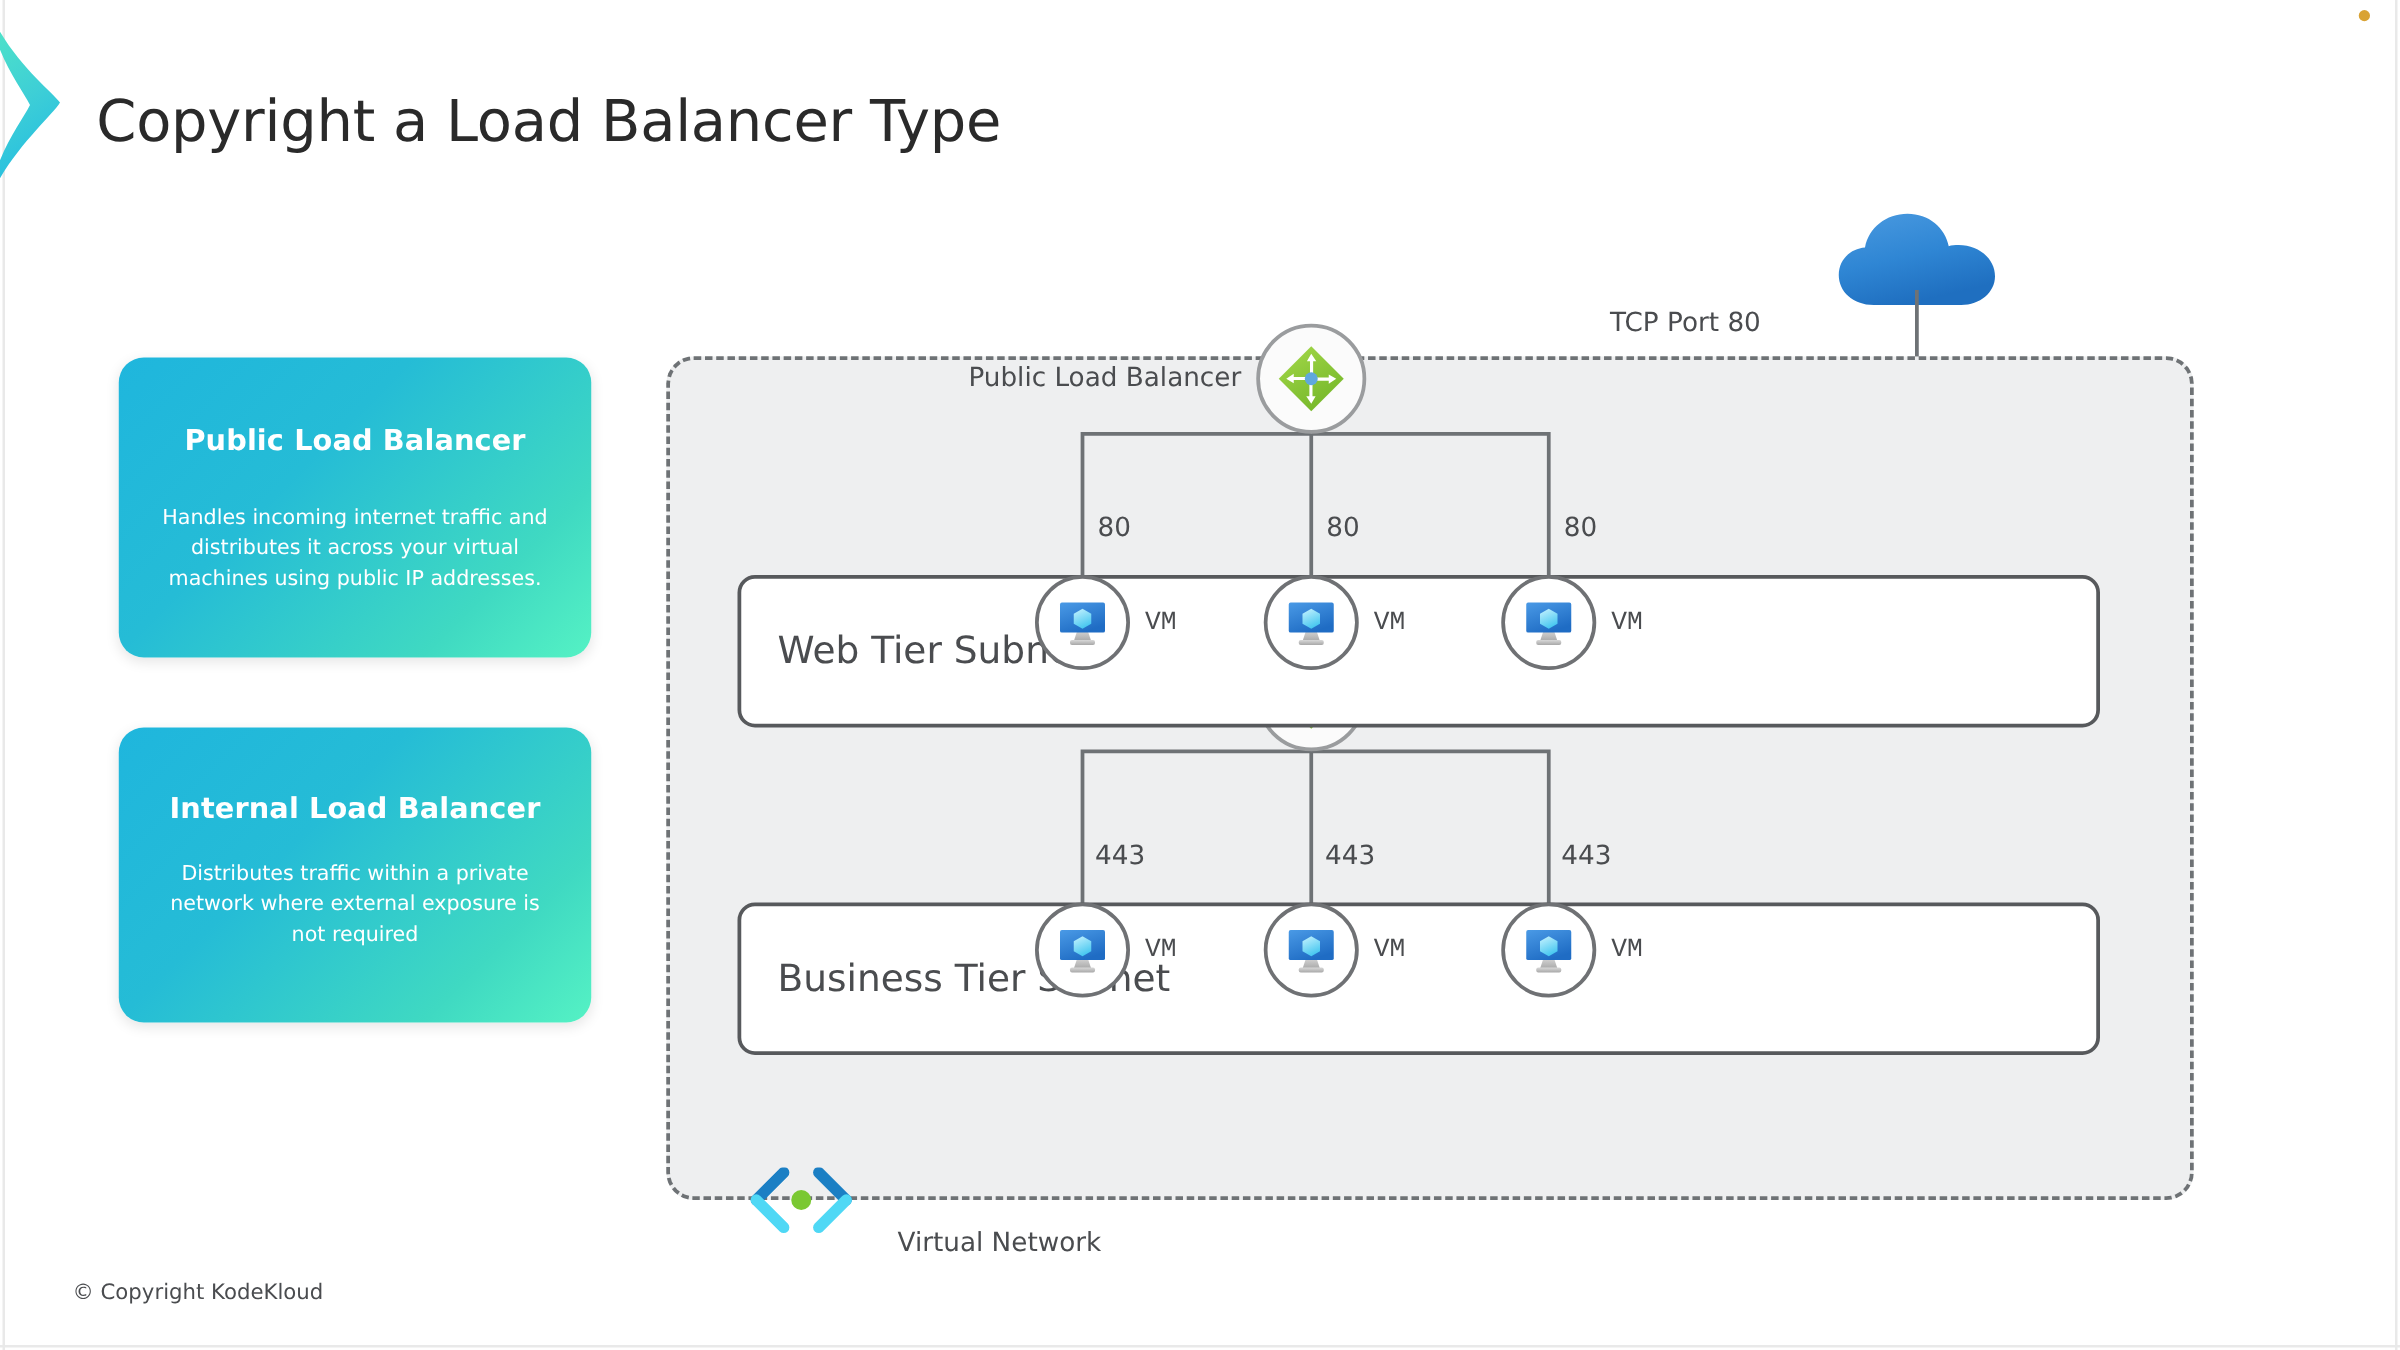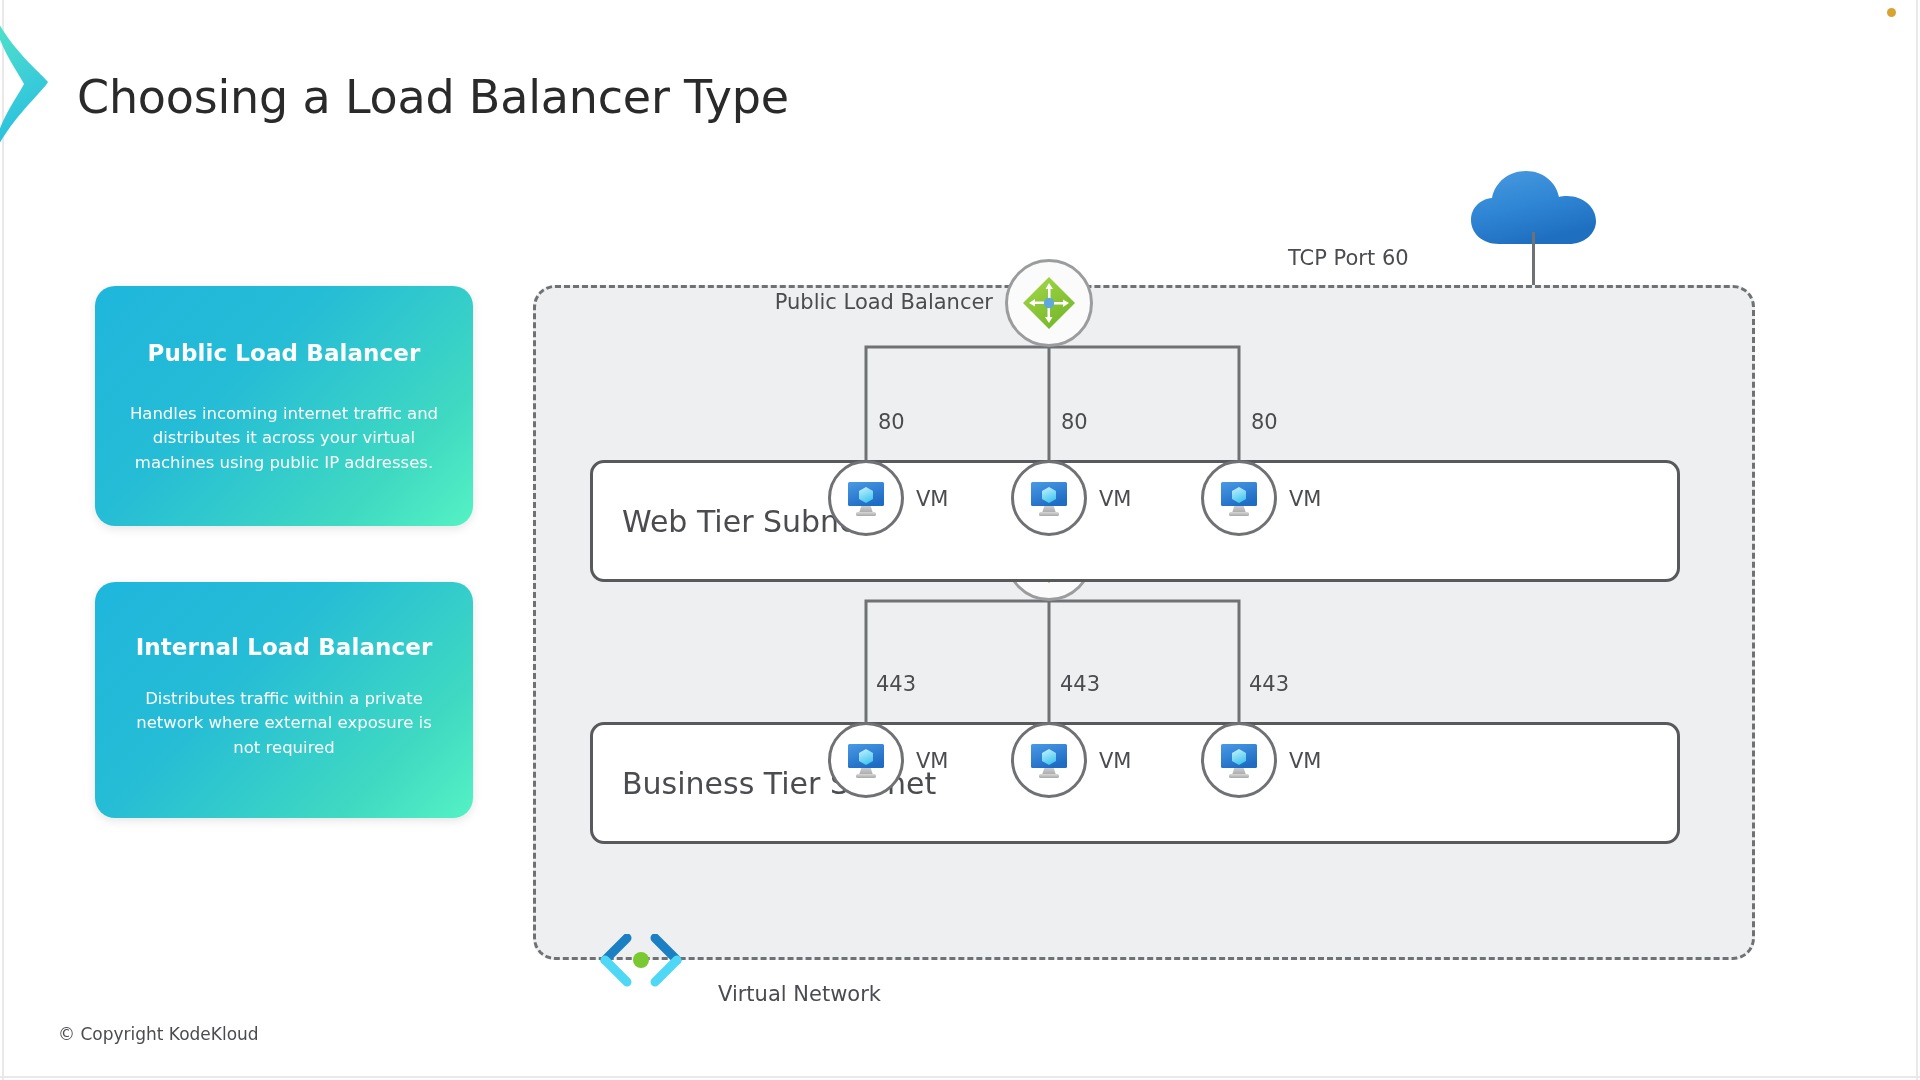--- a/index.html
+++ b/index.html
@@ -183,20 +183,21 @@
     border: 3px solid #6f7174;
     box-sizing: border-box;
     display: flex;
     align-items: center;
     justify-content: center;
   }
   .vm-label {
     position: absolute;
     font-size: 21px;
     color: #4a4c4f;
+    font-family: Liberation Mono, monospace;
   }
 
   .port-label {
     position: absolute;
     font-size: 21px;
     color: #4a4c4f;
   }
 
   
   .cloud {
@@ -263,21 +264,21 @@
     <defs>
       <linearGradient id="gradChevron" x1="0" y1="0" x2="0.3" y2="1">
         <stop offset="0%" stop-color="#4fe3c8"></stop>
         <stop offset="55%" stop-color="#3ecfd6"></stop>
         <stop offset="100%" stop-color="#27bfe0"></stop>
       </linearGradient>
     </defs>
     <path d="M0 2 L4 2 C22 34 48 54 54 62 C48 72 22 94 4 126 L0 126 C8 96 24 76 30 64 C24 52 8 32 0 2 Z" fill="url(#gradChevron)"></path>
   </svg>
 
-  <div class="slide-title">Choosing a Load Balancer Type</div>
+  <div class="slide-title">Copyright a Load Balancer Type</div>
 
   <div class="card card-public">
     <div class="card-title">Public Load Balancer</div>
     <div class="card-body">Handles incoming internet traffic and distributes it across your virtual machines using public IP addresses.</div>
   </div>
 
   <div class="card card-internal">
     <div class="card-title">Internal Load Balancer</div>
     <div class="card-body">Distributes traffic within a private network where external exposure is not required</div>
   </div>
@@ -286,21 +287,21 @@
     <defs>
       <linearGradient id="gradCloud" x1="0" y1="0" x2="0.4" y2="1">
         <stop offset="0%" stop-color="#4a9ae0"></stop>
         <stop offset="55%" stop-color="#2f86d4"></stop>
         <stop offset="100%" stop-color="#1f6fc0"></stop>
       </linearGradient>
     </defs>
     <path d="M30 76 C13 76 2 65 2 52 C2 40 11 31 23 30 C26 14 40 3 57 3 C74 3 87 14 90 29 C92 28 95 28 98 28 C114 28 127 39 127 53 C127 66 115 76 100 76 Z" fill="url(#gradCloud)"></path>
   </svg>
   <div class="cloud-wire"></div>
-  <div class="tcp-label">TCP Port 60</div>
+  <div class="tcp-label">TCP Port 80</div>
 
   <div class="diagram">
     <div class="vnet-box"></div>
 
     <svg class="wires" viewBox="0 0 1222 675" preserveAspectRatio="none">
       <g stroke="#6e7275" stroke-width="3" fill="none">
 
         <path d="M516 62 L333 62 L333 213"></path>
         <path d="M516 62 L516 213"></path>
         <path d="M516 62 L706 62 L706 213"></path>

